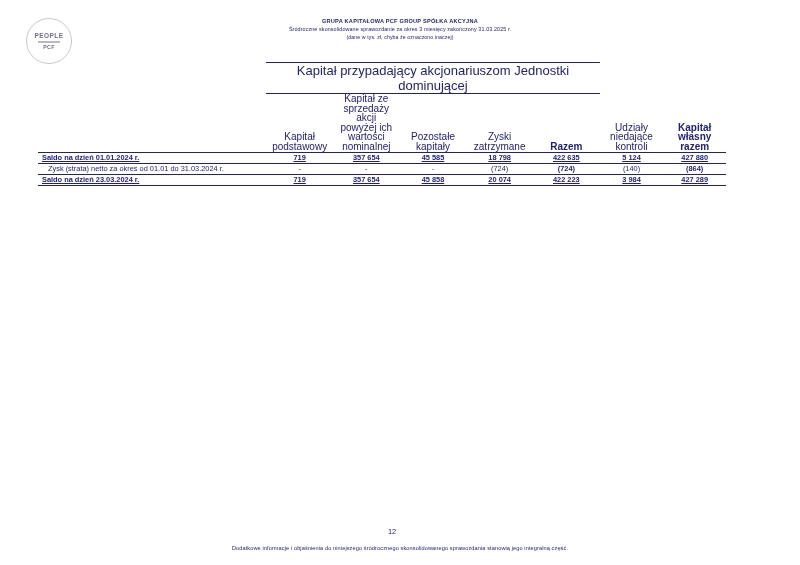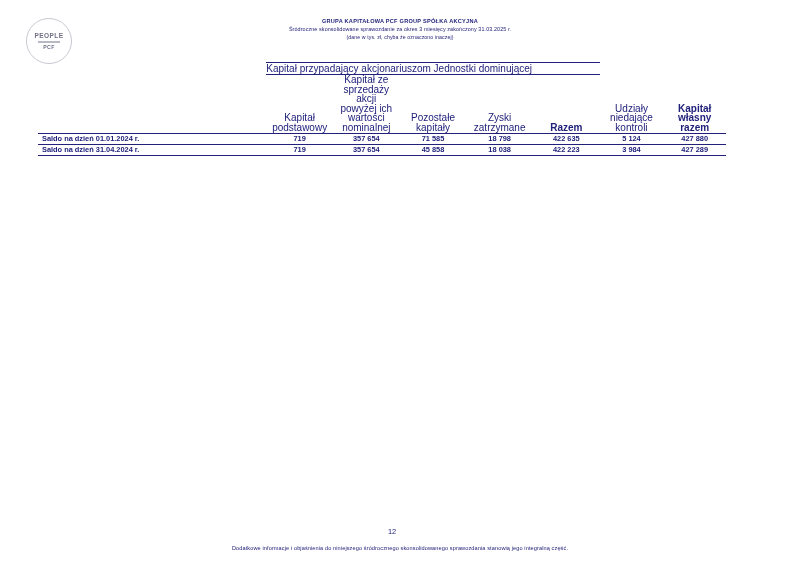--- a/index.html
+++ b/index.html
@@ -114,21 +114,22 @@
     font-weight: normal;
   }
 
   .col-label { width: 226px; }
   .col-num   { width: 66px; }
   .col-razem { width: 66px; }
   .col-udz   { width: 63px; }
   .col-kwr   { width: 62px; }
 
   .span-head {
-    font-size: 10px;
+    text-align: center;
+    font-size: 13px;
     padding: 3px 0 4px 0;
     border-top: 1.1px solid #21217c;
     border-bottom: 1.1px solid #21217c;
   }
 
   .colhead td {
     text-align: center;
     font-size: 10px;
     line-height: 9.6px;
     padding: 6px 3px 7px 3px;
@@ -145,21 +146,21 @@
     text-align: left;
     padding-left: 4px;
   }
   .datarow td.num {
     text-align: center;
     margin-top: 35px;
   }
   .datarow.bold td { font-weight: bold; }
   .datarow .b { font-weight: bold; }
 
-  .row-top-line td { border-top: 1.1px solid #21217c; }
+  .row-top-line td { border-top: 1.1px solid #21217c; text-decoration: underline; }
   .row-bot-line td { border-bottom: 1.1px solid #21217c; }
 
   .indent { padding-left: 10px !important; }
 
   .tall td { padding-top: 6px; padding-bottom: 5px; }
 
   
   .page-number {
     position: absolute;
     left: 0;
@@ -229,36 +230,46 @@
         <td>Zyski<br>zatrzymane</td>
         <td class="bold">Razem</td>
         <td>Udziały<br>niedające<br>kontroli</td>
         <td class="bold">Kapitał<br>własny<br>razem</td>
       </tr>
 
       <tr class="datarow bold row-top-line row-bot-line">
         <td class="label">Saldo na dzień 01.01.2024 r.</td>
         <td class="num">719</td>
         <td class="num">357 654</td>
-        <td class="num">71 585</td>
+        <td class="num">45 585</td>
         <td class="num">18 798</td>
         <td class="num">422 635</td>
         <td class="num">5 124</td>
         <td class="num">427 880</td>
       </tr>
 
 
+      <tr class="datarow">
+        <td class="label indent">Zysk (strata) netto za okres od 01.01 do 31.03.2024 r.</td>
+        <td class="num">-</td>
+        <td class="num">-</td>
+        <td class="num">-</td>
+        <td class="num">(724)</td>
+        <td class="num b">(724)</td>
+        <td class="num">(140)</td>
+        <td class="num b">(864)</td>
+      </tr>
 
 
       <tr class="datarow bold row-top-line row-bot-line">
-        <td class="label">Saldo na dzień 31.04.2024 r.</td>
+        <td class="label">Saldo na dzień 23.03.2024 r.</td>
         <td class="num">719</td>
         <td class="num">357 654</td>
         <td class="num">45 858</td>
-        <td class="num">18 038</td>
+        <td class="num">20 074</td>
         <td class="num">422 223</td>
         <td class="num">3 984</td>
         <td class="num">427 289</td>
       </tr>
     </tbody>
       </table>
   </div>
 
   <div class="page-number">12</div>
   <div class="footer-note">Dodatkowe informacje i objaśnienia do niniejszego śródrocznego skonsolidowanego sprawozdania  stanowią jego integralną część.</div>

